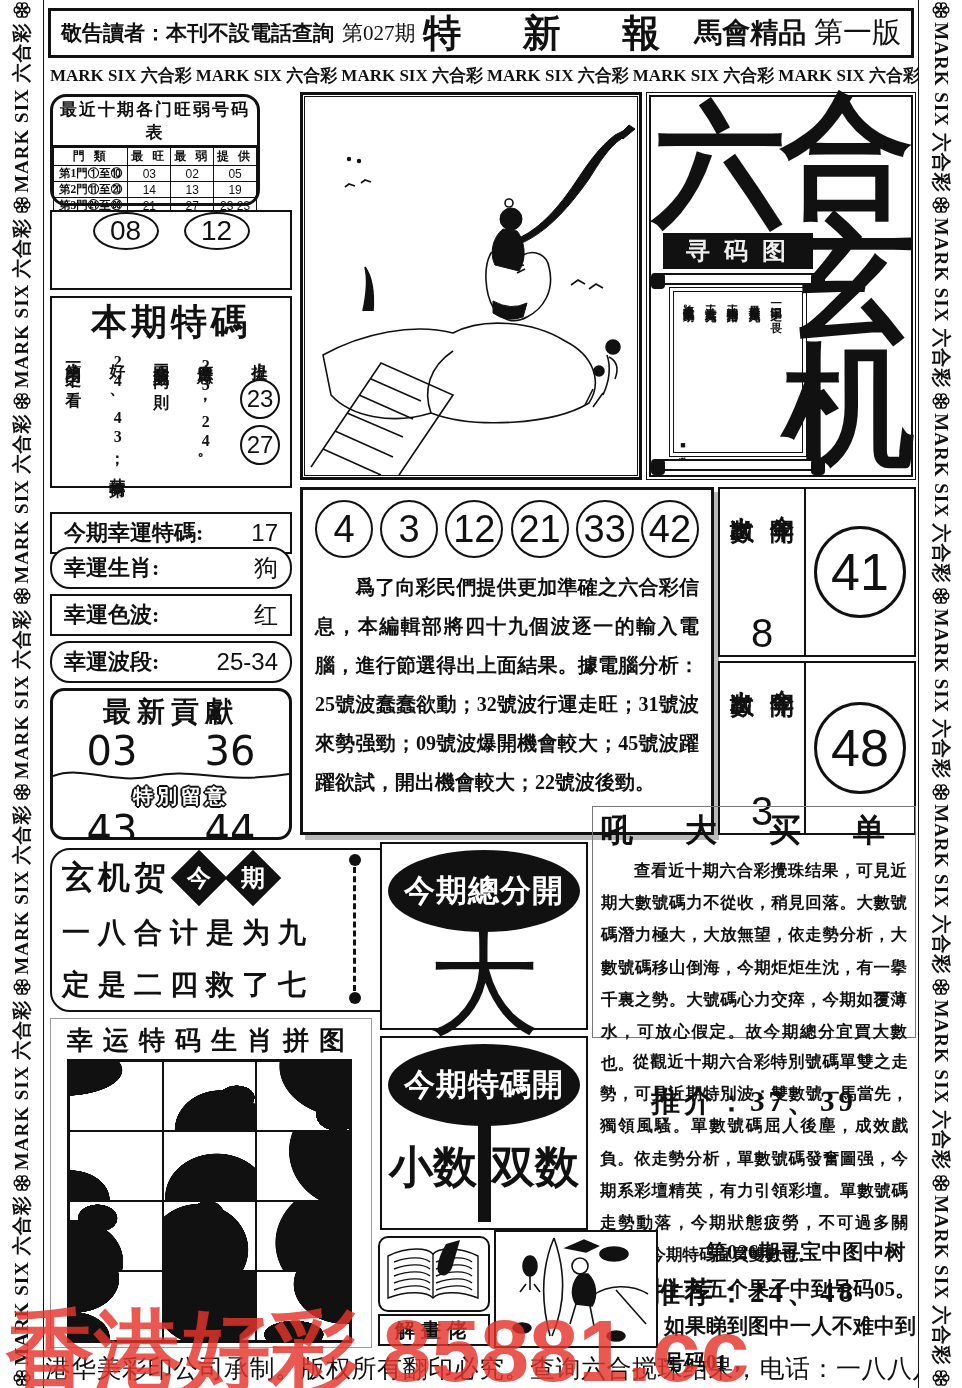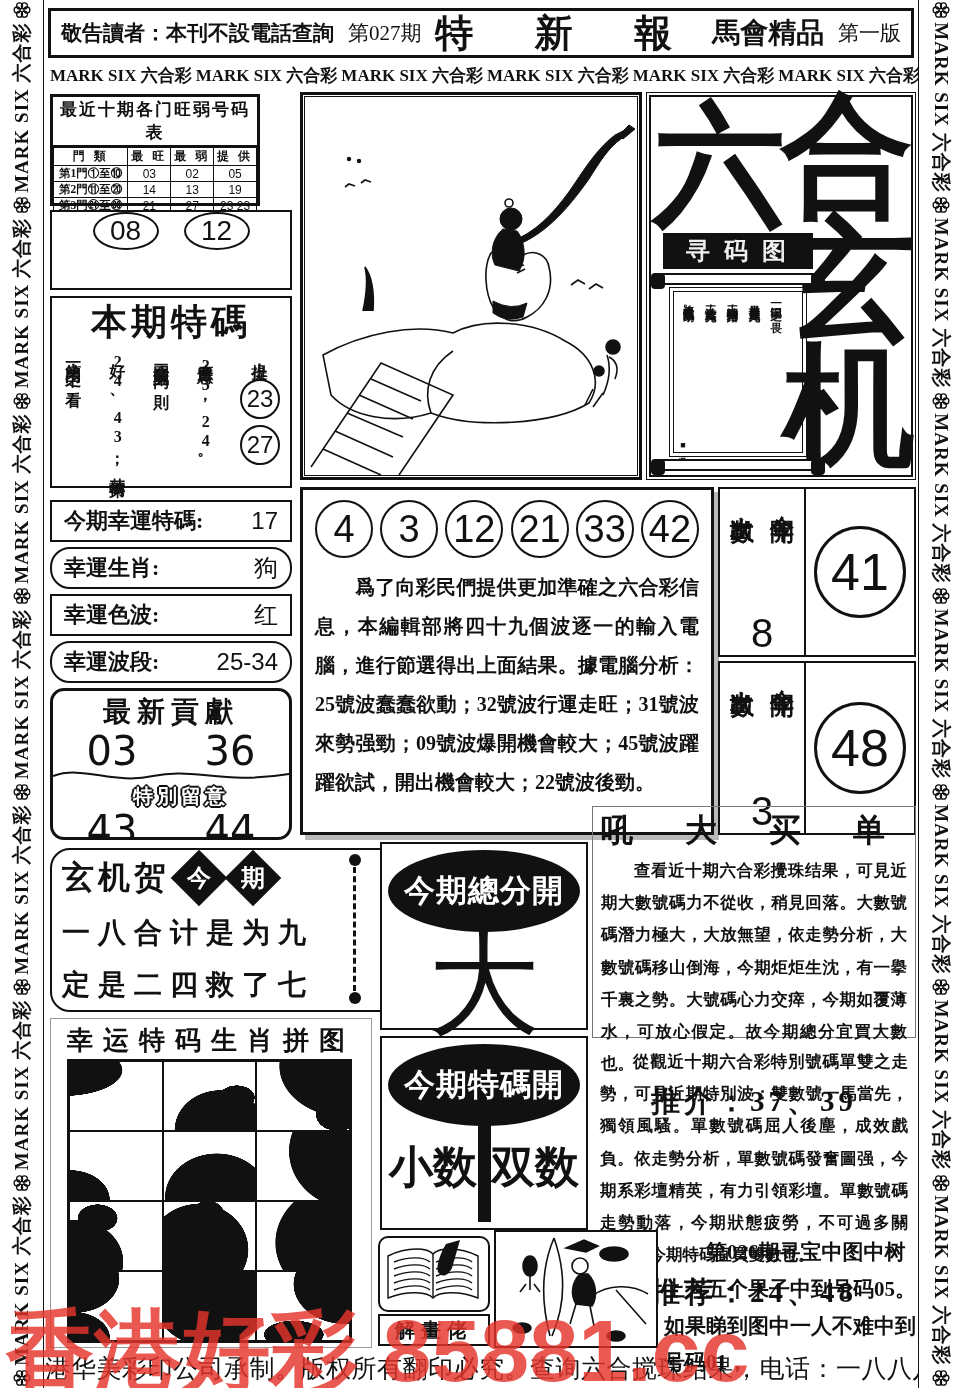--- a/index.html
+++ b/index.html
@@ -27,34 +27,34 @@
   
   .masthead {
     left: 48px; top: 8px; width: 866px; height: 50px;
     border: 3px solid #111; display: flex; align-items: center;
     justify-content: space-between; padding: 0 10px; background: #fff;
   }
   .mast-notice { font-size: 21px; font-weight: bold; }
   .mast-issue  { font-size: 21px; }
   .mast-title  { font-size: 38px; font-weight: bold; letter-spacing: 26px; white-space: nowrap; }
   .mast-sub    { font-size: 28px; font-weight: bold; }
-  .mast-ed     { font-size: 21px; }
+  .mast-ed     { font-size: 29px; }
 
   .brand-strip {
     left: 48px; top: 62px; width: 866px; height: 26px;
     display: flex; align-items: center; justify-content: space-between;
     font-size: 17px; font-weight: bold; white-space: nowrap;
   }
   .brand-text { margin: 0 2px; }
 
   
   .box { position: absolute; border: 2px solid #111; background: #fff; }
 
   
-  .gate-table { left: 50px; top: 94px; width: 210px; height: 112px; border-width: 3px; }
+  .gate-table { left: 50px; top: 94px; width: 210px; height: 112px; border-width: 3px; border-radius: 16px; }
   .gate-title { font-size: 17px; font-weight: bold; text-align: center; letter-spacing: 2px; border-bottom: 2px solid #111; padding: 1px 0; }
   .gate-grid  { width: 100%; border-collapse: collapse; font-size: 12px; }
   .gate-grid th, .gate-grid td { border: 1px solid #111; text-align: center; padding: 0; height: 14px; }
   .gate-grid th { font-weight: bold; letter-spacing: 3px; }
   .gate-grid td.gname { font-weight: bold; font-size: 11.5px; white-space: nowrap; }
   .gate-grid td.num { font-family: "Liberation Sans", sans-serif; font-size: 12px; }
 
   
   .cold-hot { left: 50px; top: 210px; width: 242px; height: 80px; text-align: center; }
   .ch-title { font-size: 30px; font-weight: 900; letter-spacing: 10px; margin-top: 2px; }
@@ -573,21 +573,21 @@
     <span class="vtext">三門或第五門，則</span>
     <span class="vtext">應留意23，24。</span>
     <span class="sc-supply">
       <span class="vtext">提供：</span>
       <span class="circle-sm">23</span>
       <span class="circle-sm">27</span>
     </span>
   </div>
 </section>
 
-<div class="lucky-row" style="top:500px">
+<div class="lucky-row" style="top:512px">
   <span>今期幸運特碼:</span>
   <span class="val">17</span>
 </div>
 <div class="lucky-row rounded" style="top:547px">
   <span>幸運生肖:</span>
   <span class="val">狗</span>
 </div>
 <div class="lucky-row" style="top:594px">
   <span>幸運色波:</span>
   <span class="val">红</span>

